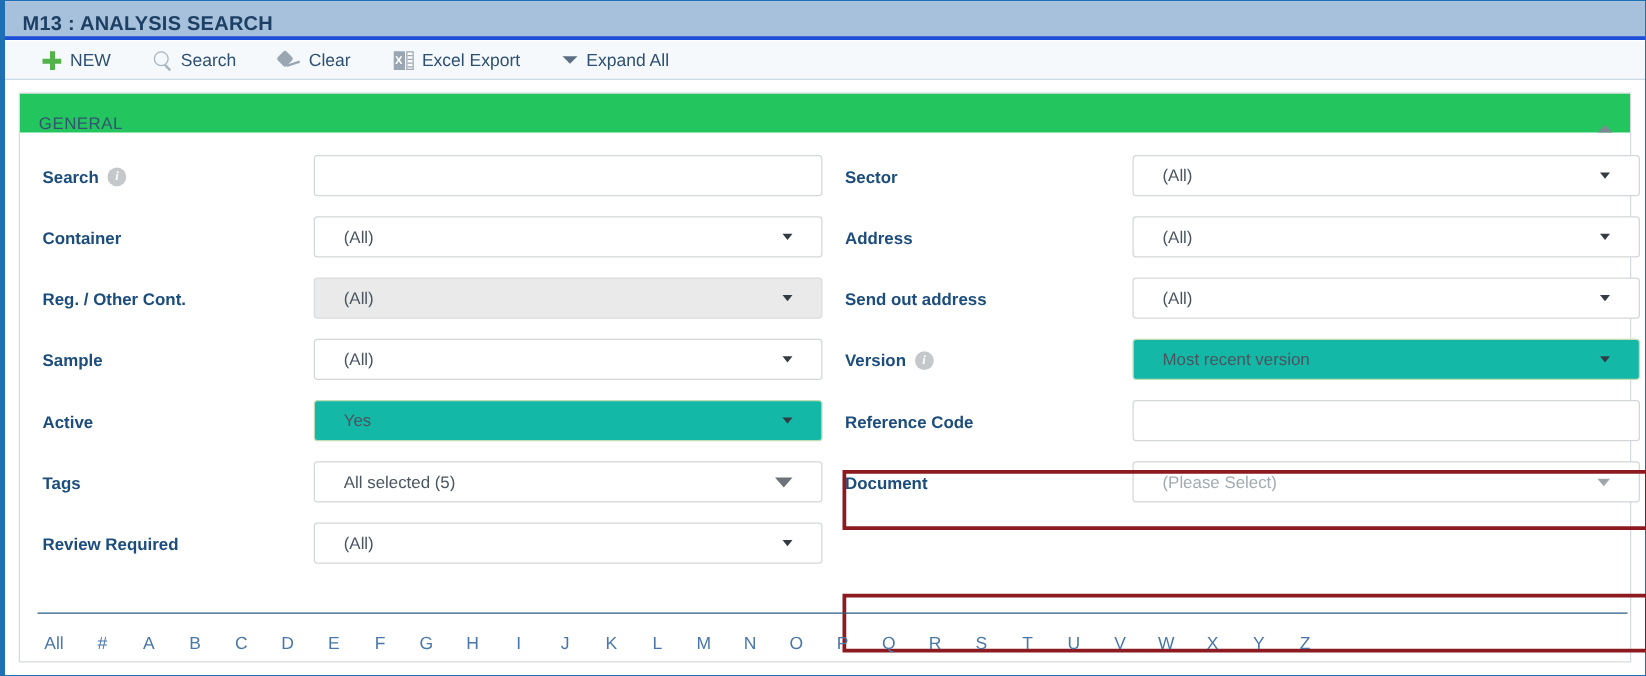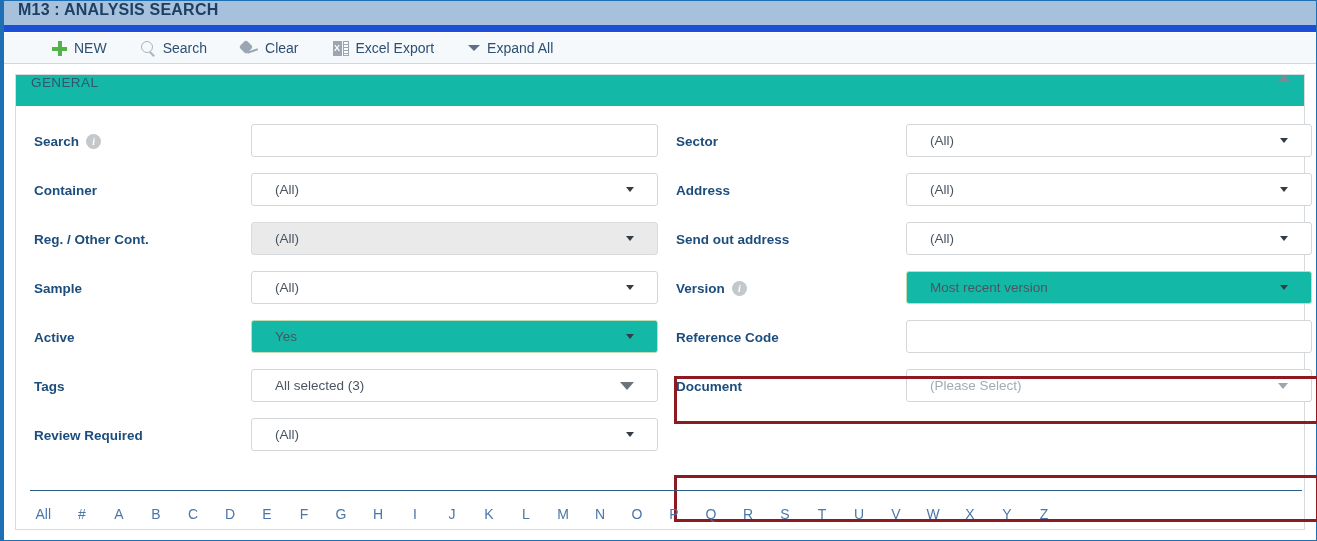--- a/index.html
+++ b/index.html
@@ -27,43 +27,43 @@
     background: #ffffff;
   }
 
   
   .titlebar {
     position: absolute;
     left: 0; top: 0;
     right: 0;
     height: 31px;
     background: #a7c1dc;
-    border-bottom: 7px solid #1d4ed8;
-    display: flex;
-    align-items: flex-start;
+    border-bottom: 3px solid #1d4ed8;
+    display: flex;
+    align-items: flex-end;
     padding-left: 14px;
   }
   .titlebar .title {
     font-size: 16px;
     font-weight: bold;
     color: #1c3f63;
     letter-spacing: .2px;
   }
 
   
   .toolbar {
     position: absolute;
     left: 0; top: 32px;
     right: 0;
     height: 31px;
     background: #f5f9fc;
     border-bottom: 1px solid #c9d9e6;
     display: flex;
     align-items: center;
-    padding-left: 48px;
+    padding-left: 30px;
   }
   .tb-item {
     display: flex;
     align-items: center;
     gap: 7px;
     margin-right: 34px;
     cursor: pointer;
     white-space: nowrap;
   }
   .tb-label {
@@ -139,23 +139,23 @@
     padding: 10px 11px 0 11px;
   }
 
   .section {
     border: 1px solid #d7dbdf;
     background: #ffffff;
     height: 456px;
   }
   .section-head {
     height: 31px;
-    background: #14b8a6;
-    display: flex;
-    align-items: flex-start;
+    background: #22c55e;
+    display: flex;
+    align-items: flex-end;
     justify-content: space-between;
     padding: 0 14px 0 15px;
   }
   .section-head .sh-title {
     font-size: 13.5px;
     color: #33556f;
     letter-spacing: .4px;
   }
   .ico-caret-up {
     width: 0; height: 0;
@@ -378,21 +378,21 @@
               <span class="lbl">Active</span>
               <div class="ctrl green">
                 <span class="val">Yes</span>
                 <span class="arrow-sm"></span>
               </div>
             </div>
 
             <div class="row">
               <span class="lbl">Tags</span>
               <div class="ctrl">
-                <span class="val">All selected (3)</span>
+                <span class="val">All selected (5)</span>
                 <span class="arrow-lg"></span>
               </div>
             </div>
 
             <div class="row">
               <span class="lbl">Review Required</span>
               <div class="ctrl">
                 <span class="val">(All)</span>
                 <span class="arrow-sm"></span>
               </div>

